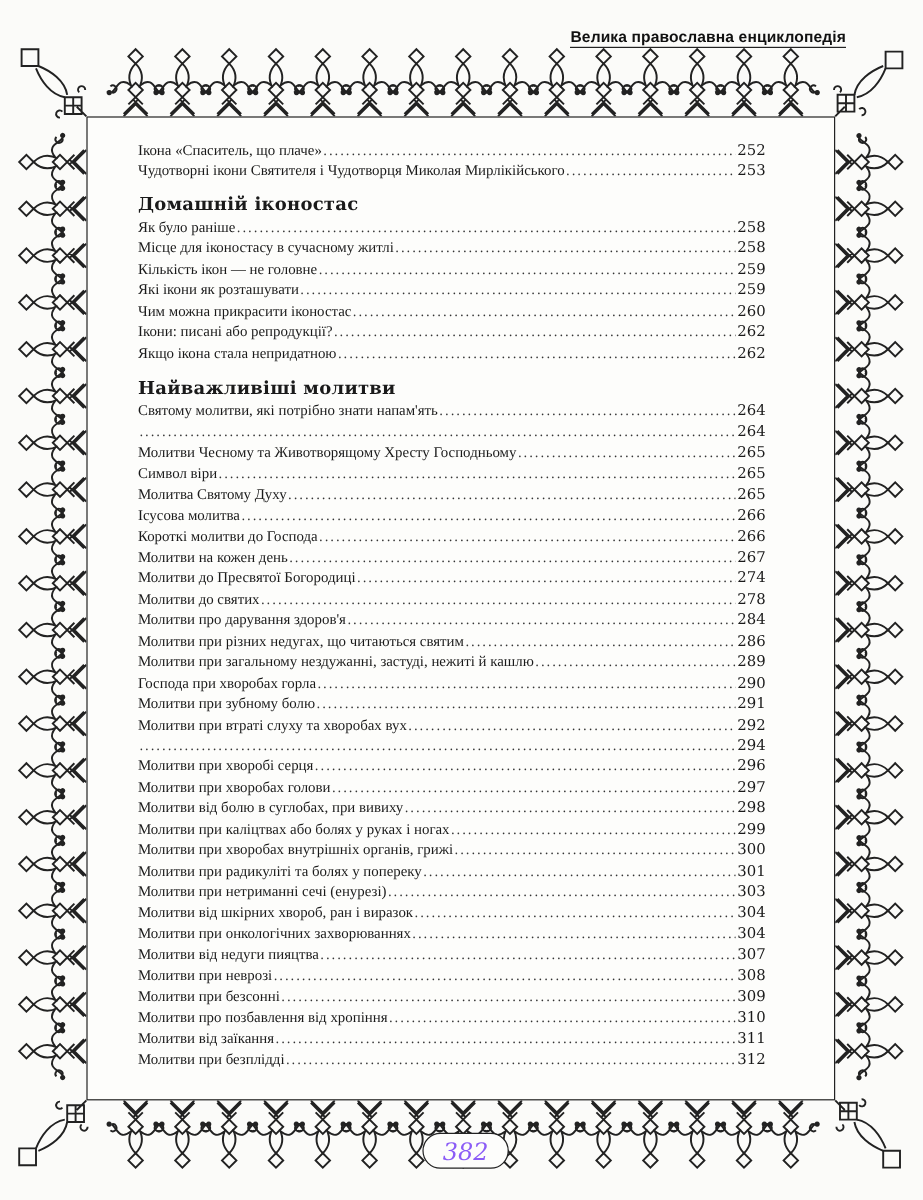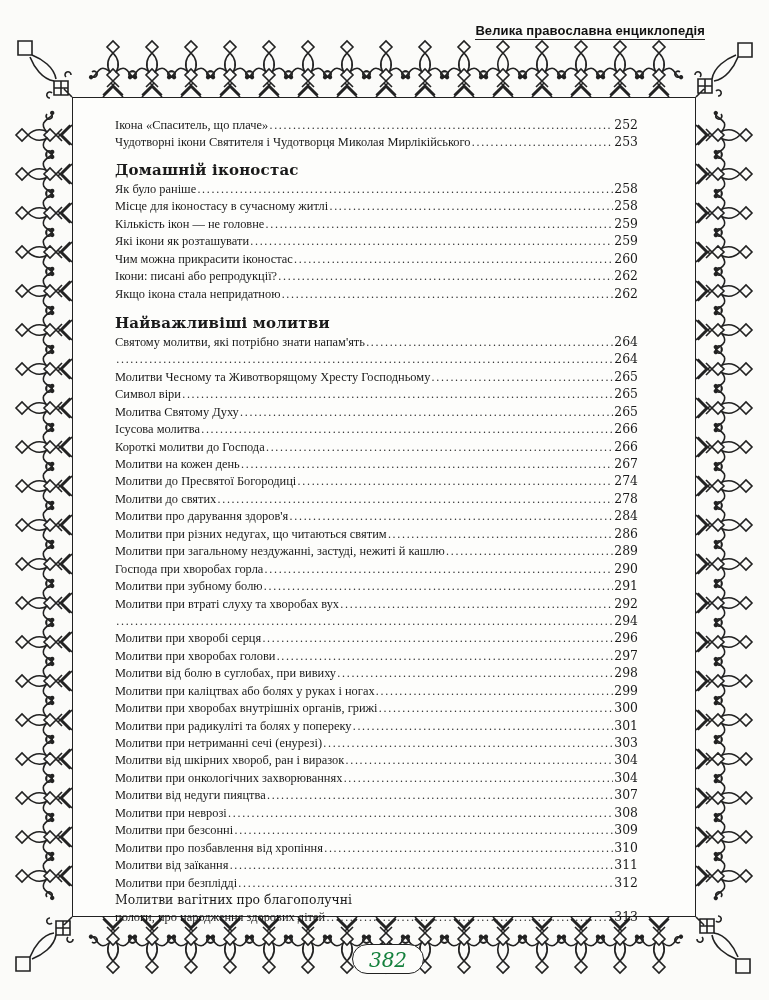--- a/index.html
+++ b/index.html
@@ -43,21 +43,21 @@
     .section-head {
       font-family: "DejaVu Serif", serif; font-weight: bold;
       font-size: 15px; line-height: 18px; margin-top: 10px; height: 19px;
       letter-spacing: 0.2px;
     }
     .section-head.second { margin-top: 12px; }
     .page-number {
       position: absolute; left: 352px; top: 944px; width: 72px; height: 30px;
       border: 1.5px solid #222; border-radius: 16px; background: #fdfdfb;
       text-align: center; font-family: "DejaVu Serif", serif; font-style: italic;
-      font-size: 20px; line-height: 30px; color: #15803d; box-sizing: border-box;
+      font-size: 20px; line-height: 30px; color: #8b5cf6; box-sizing: border-box;
     }
   </style>
 </head>
 <body>
 
 <div class="running-head">Велика православна енциклопедія</div>
 
 <svg class="ornament" id="ornament" width="769" height="1000" viewBox="0 0 769 1000">
     <g transform="translate(113,97) rotate(0)" fill="none" stroke="#222222" stroke-width="1.6">
       <path d="M-10,0 L0,-10 L10,0 M-10,-2 L2,-14 M10,-2 L-2,-14 M-6,-10 L6,-22 L0,-28 L-6,-22 L6,-10"></path>
@@ -993,23 +993,15 @@
         <span class="leader"></span>
         <span class="page">311</span>
       </div>
       <div class="entry">
         <span class="title">Молитви при безплідді</span>
         <span class="leader"></span>
         <span class="page">312</span>
       </div>
     </div>
 
-  <div class="entry wrapline">
-    <div>Молитви вагітних про благополучні</div>
-    <div class="entry">
-      <span class="title">пологи, про народження здорових дітей</span>
-      <span class="leader"></span>
-      <span class="page">313</span>
-    </div>
-  </div>
 </div>
 
 <div class="page-number">382</div>
 
 </body></html>

